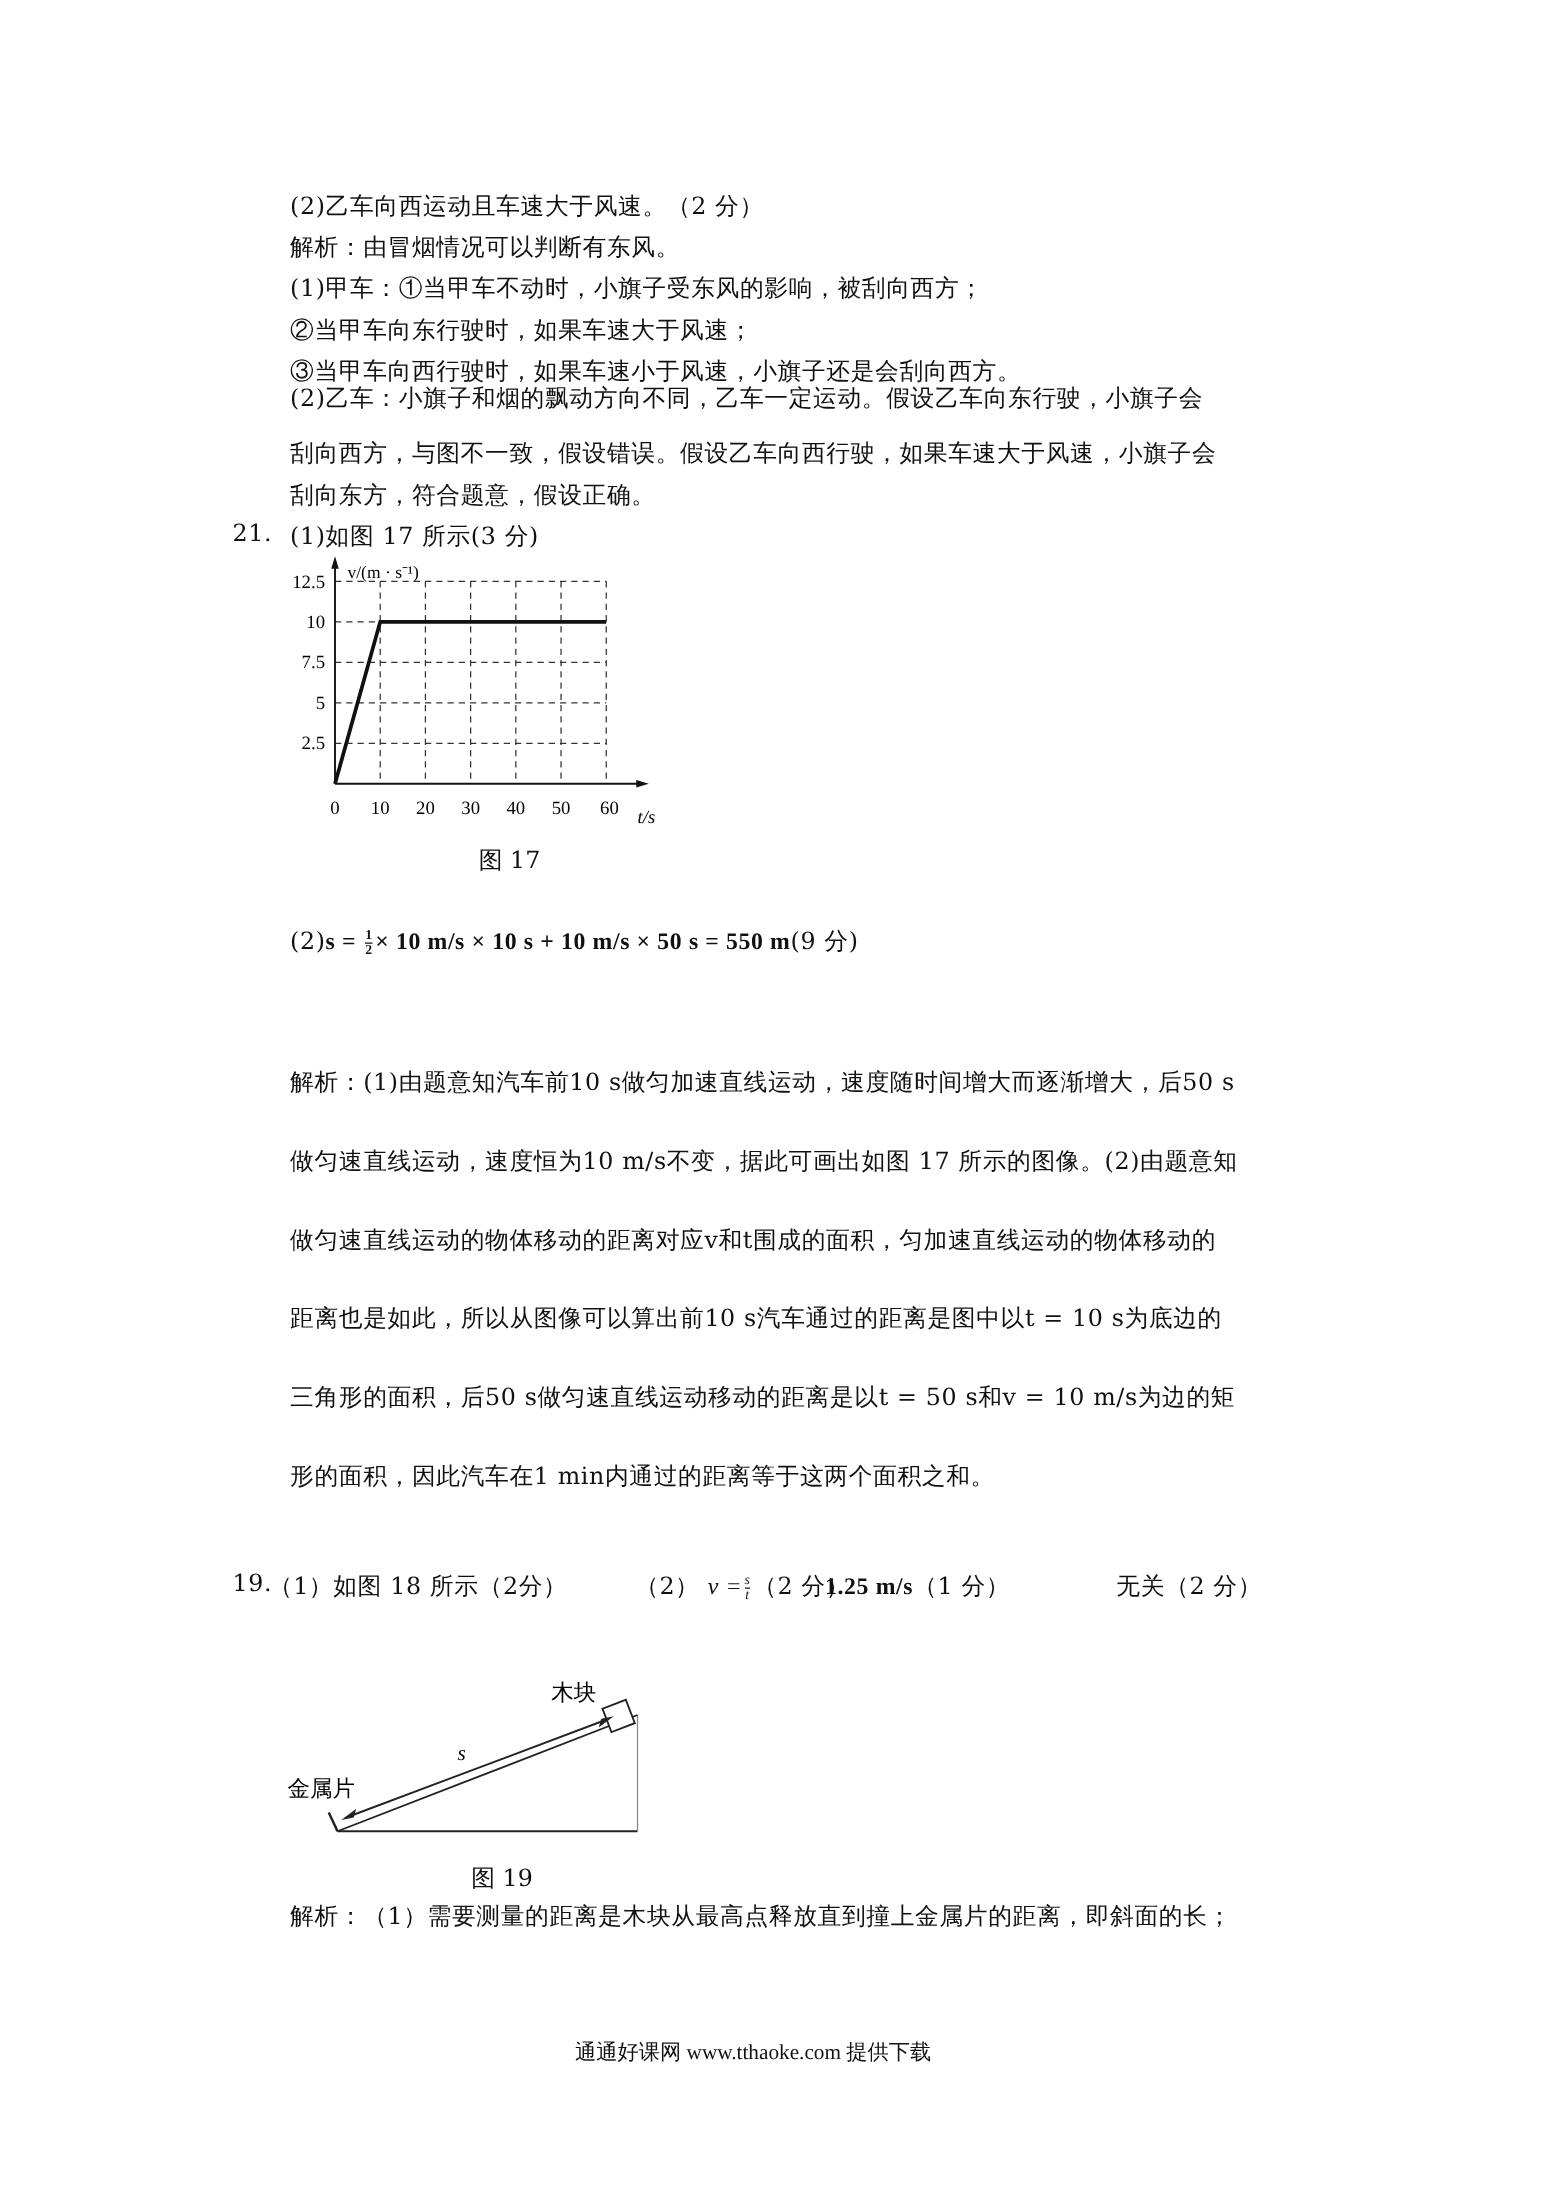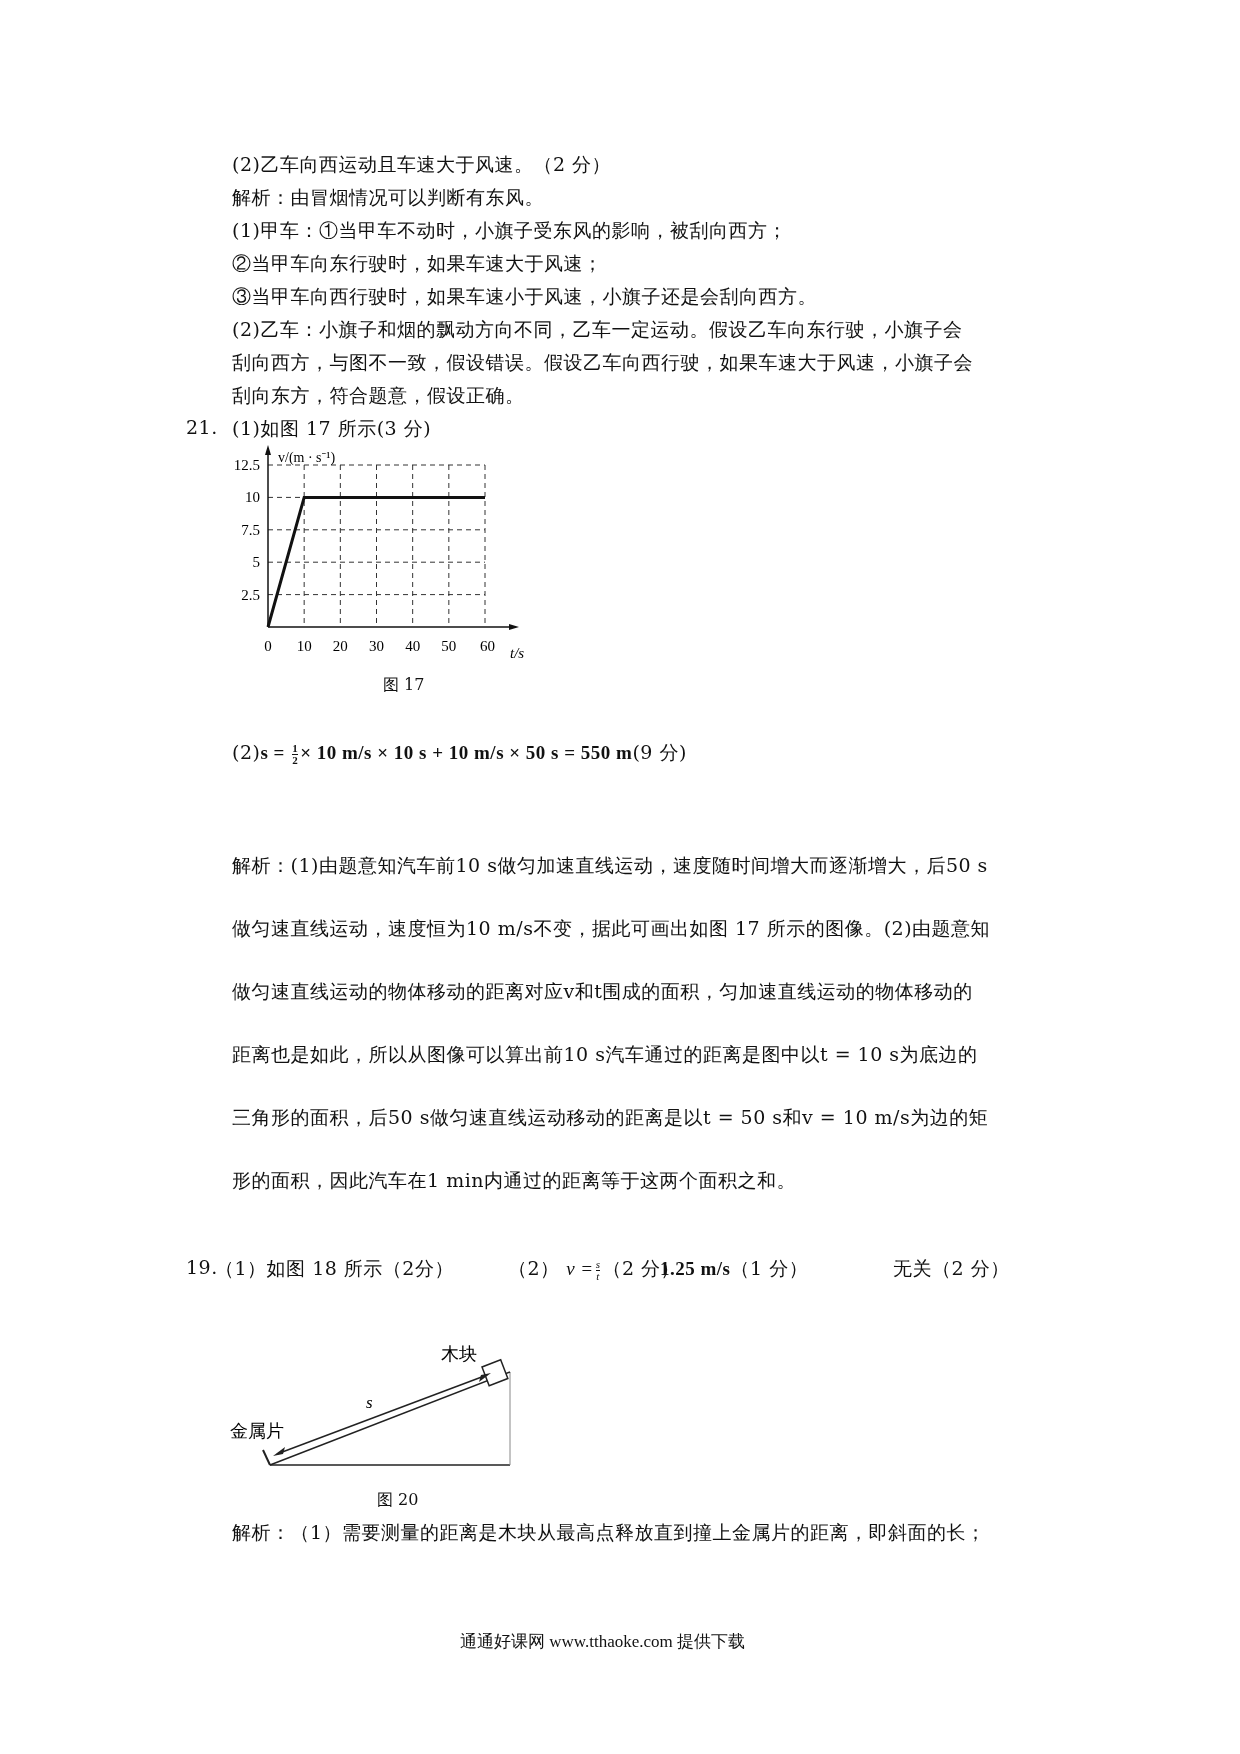--- a/index.html
+++ b/index.html
@@ -7,32 +7,32 @@
          font-family: "DejaVu Serif", "Liberation Serif", serif; color: #111; }
   .line { position: absolute; left: 232px; font-size: 19px; white-space: nowrap; letter-spacing: 0.5px; }
   .ind { left: 232px; text-align: right; }
   .qnum { left: 186px; text-align: center; }
   .m { font-family: "Liberation Serif", serif; font-weight: bold; }
   .mi { font-family: "Liberation Serif", serif; font-style: italic; }
   .frac { display: inline-block; vertical-align: middle; text-align: center; font-size: 11px; line-height: 11px; margin: 0 2px; }
   .frac span { display: block; }
   .frac .bar { border-top: 1px solid #111; }
   svg text { font-family: "Liberation Serif", serif; }
-  .cap { position: absolute; font-size: 16px; }
+  .cap { position: absolute; font-size: 19px; }
   .footer { position: absolute; left: 460px; top: 1630px; font-size: 17px; font-family: Liberation Serif, serif; }
 </style>
 </head>
 <body>
 
 <div class="line ind" style="top:152px">(2)乙车向西运动且车速大于风速。（2 分）</div>
 <div class="line ind" style="top:185px">解析：由冒烟情况可以判断有东风。</div>
 <div class="line ind" style="top:218px">(1)甲车：①当甲车不动时，小旗子受东风的影响，被刮向西方；</div>
 <div class="line ind" style="top:251px">②当甲车向东行驶时，如果车速大于风速；</div>
 <div class="line ind" style="top:284px">③当甲车向西行驶时，如果车速小于风速，小旗子还是会刮向西方。</div>
-<div class="line ind" style="top:317px">(2)乙车：小旗子和烟的飘动方向不同，乙车一定运动。假设乙车向东行驶，小旗子会</div>
+<div class="line ind" style="top:306px">(2)乙车：小旗子和烟的飘动方向不同，乙车一定运动。假设乙车向东行驶，小旗子会</div>
 <div class="line ind" style="top:350px">刮向西方，与图不一致，假设错误。假设乙车向西行驶，如果车速大于风速，小旗子会</div>
 <div class="line ind" style="top:383px">刮向东方，符合题意，假设正确。</div>
 
 <div class="line qnum" style="top:416px">21.</div>
 <div class="line" style="top:416px; left:232px">(1)如图 17 所示(3 分)</div>
 
 <svg style="position:absolute; left:220px; top:445px;" width="330" height="230" id="chart">
   <g id="grid">
       <line x1="48" y1="149.6" x2="265" y2="149.6" stroke="#333" stroke-width="1" stroke-dasharray="5,4"></line>
       <line x1="48" y1="117.2" x2="265" y2="117.2" stroke="#333" stroke-width="1" stroke-dasharray="5,4"></line>
@@ -105,17 +105,17 @@
   <line x1="45" y1="145" x2="285" y2="52" stroke="#222" stroke-width="1.5"></line>
   <rect x="0" y="0" width="20" height="20" fill="#fff" stroke="#222" stroke-width="1.5" transform="translate(257,47) rotate(-21)"></rect>
   <line x1="45" y1="145" x2="38" y2="130" stroke="#222" stroke-width="2"></line>
   <line x1="52" y1="134" x2="262" y2="55" stroke="#222" stroke-width="1.5"></line>
   <polygon points="48,136 60,127 58,134" fill="#222"></polygon>
   <polygon points="266,53 254,62 256,55" fill="#222"></polygon>
   <text x="141" y="88" font-size="17" font-style="italic">s</text>
   <text x="216" y="40" font-size="18" font-family="DejaVu Serif, serif">木块</text>
   <text x="5" y="117" font-size="18" font-family="DejaVu Serif, serif">金属片</text>
 </svg>
-<div class="cap" style="left:377px; top:1490px">图 20</div>
+<div class="cap" style="left:377px; top:1490px">图 19</div>
 
 <div class="line ind" style="top:1520px">解析：（1）需要测量的距离是木块从最高点释放直到撞上金属片的距离，即斜面的长；</div>
 
 <div class="footer">通通好课网  www.tthaoke.com  提供下载</div>
 
 </body></html>

